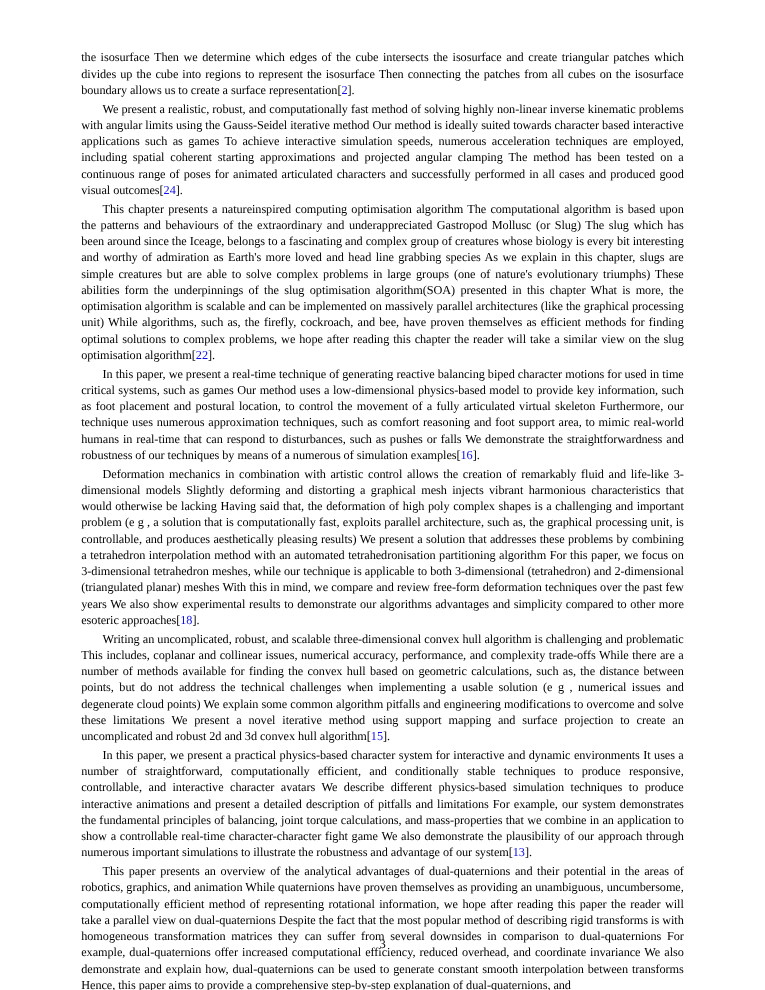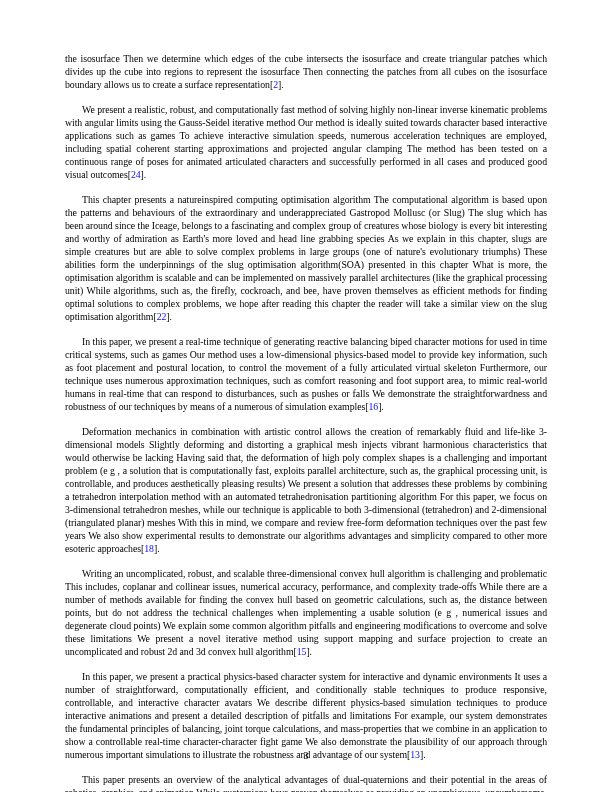--- a/index.html
+++ b/index.html
@@ -19,21 +19,21 @@
     position: absolute;
     left: 65px;
     top: 40px;
     width: 482px;
     text-align: justify;
     font-size: 9.8px;
     line-height: 13px;
     letter-spacing: -0.05px;
   }
   .para {
-    margin: 12px 0 2px 0;
+    margin: 0 0 2px 0;
     text-indent: 17px;
   }
   .para.no-indent {
     text-indent: 0;
   }
   .cite {
     color: #0b0beb;
     text-decoration: none;
     cursor: pointer;
   }

